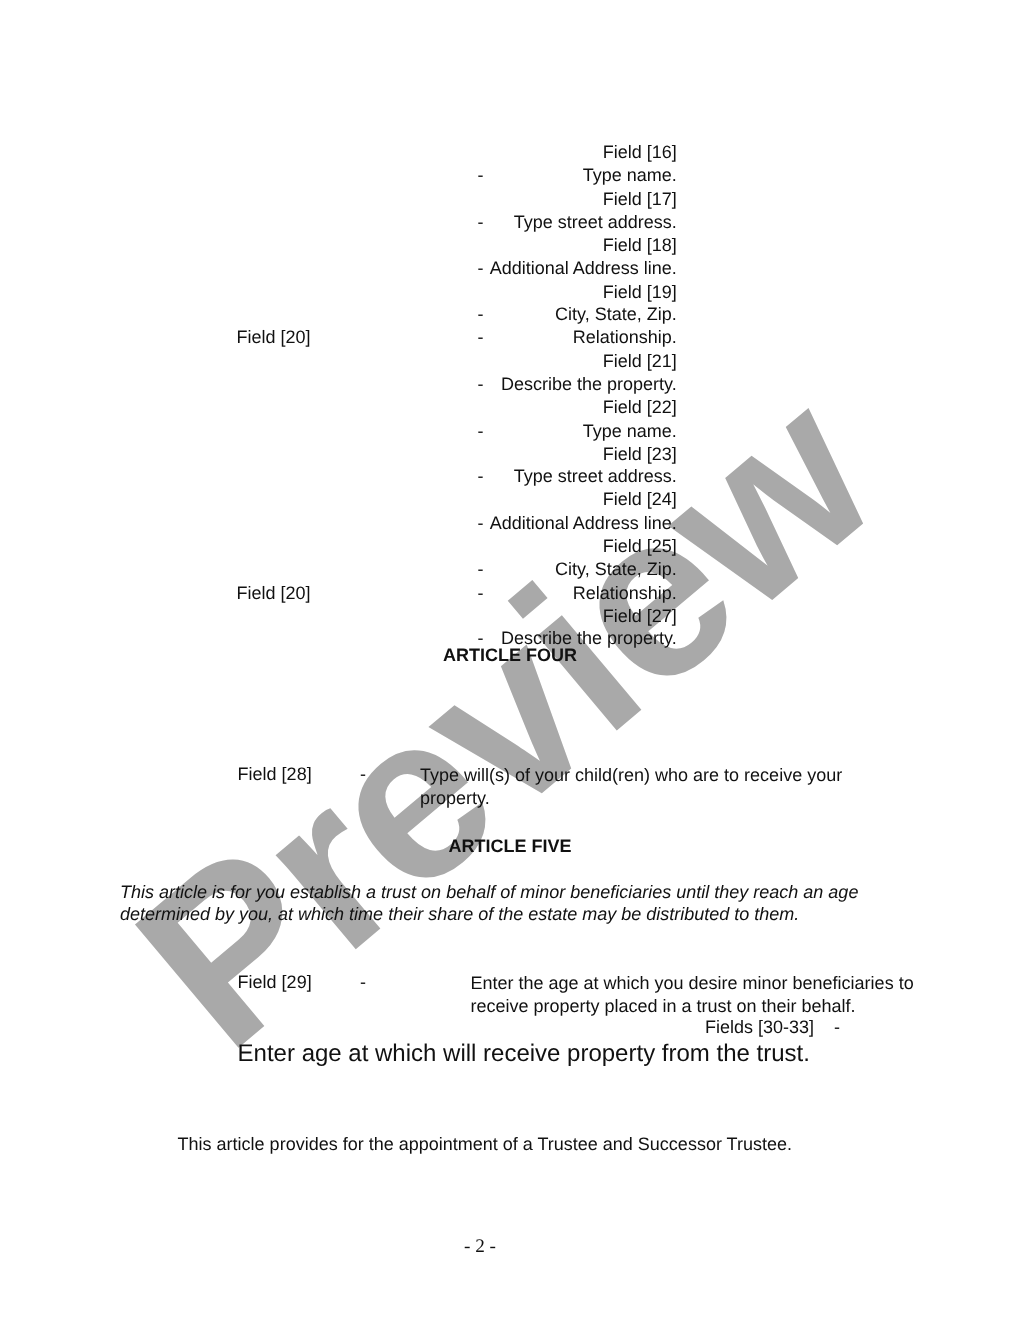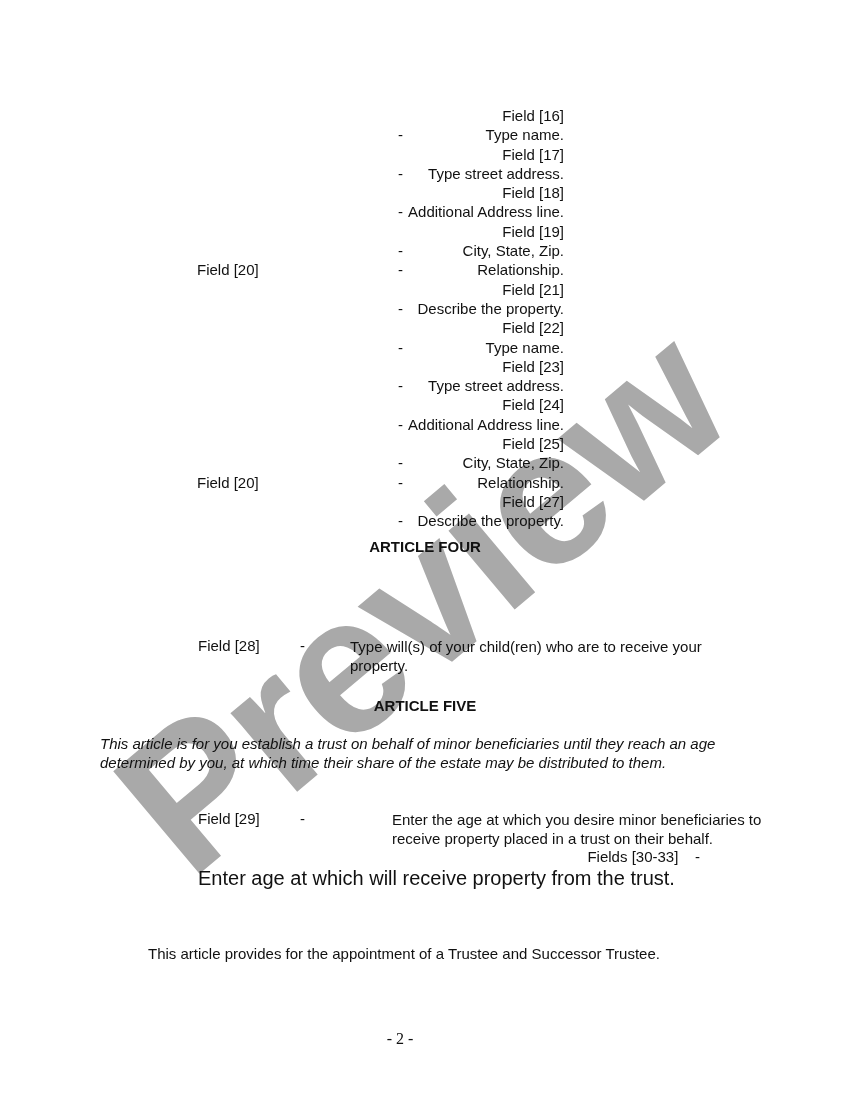--- a/index.html
+++ b/index.html
@@ -22,21 +22,21 @@
     font-weight:bold;
     letter-spacing:-3px;
     color:#a9a9a9;
     transform:rotate(-40deg);
     z-index:0;
     user-select:none;
     white-space:nowrap;
   }
   .layer{position:absolute;inset:0;z-index:1;}
   
-  .frows{position:absolute;top:107px;left:0;width:714px;text-decoration:underline;}
+  .frows{position:absolute;top:119px;left:0;width:714px;text-decoration:underline;}
   .frow{position:relative;height:19.3px;font-size:15px;}
   .frow .fl{position:absolute;left:197px;white-space:nowrap;}
   .frow .fd{position:absolute;left:398px;}
   .frow .fr{position:absolute;right:150px;text-align:right;white-space:nowrap;}
   
   .article-h{
     position:absolute;left:100px;width:650px;
     text-align:center;font-weight:bold;font-size:15px;white-space:nowrap;
   }
   .para{

